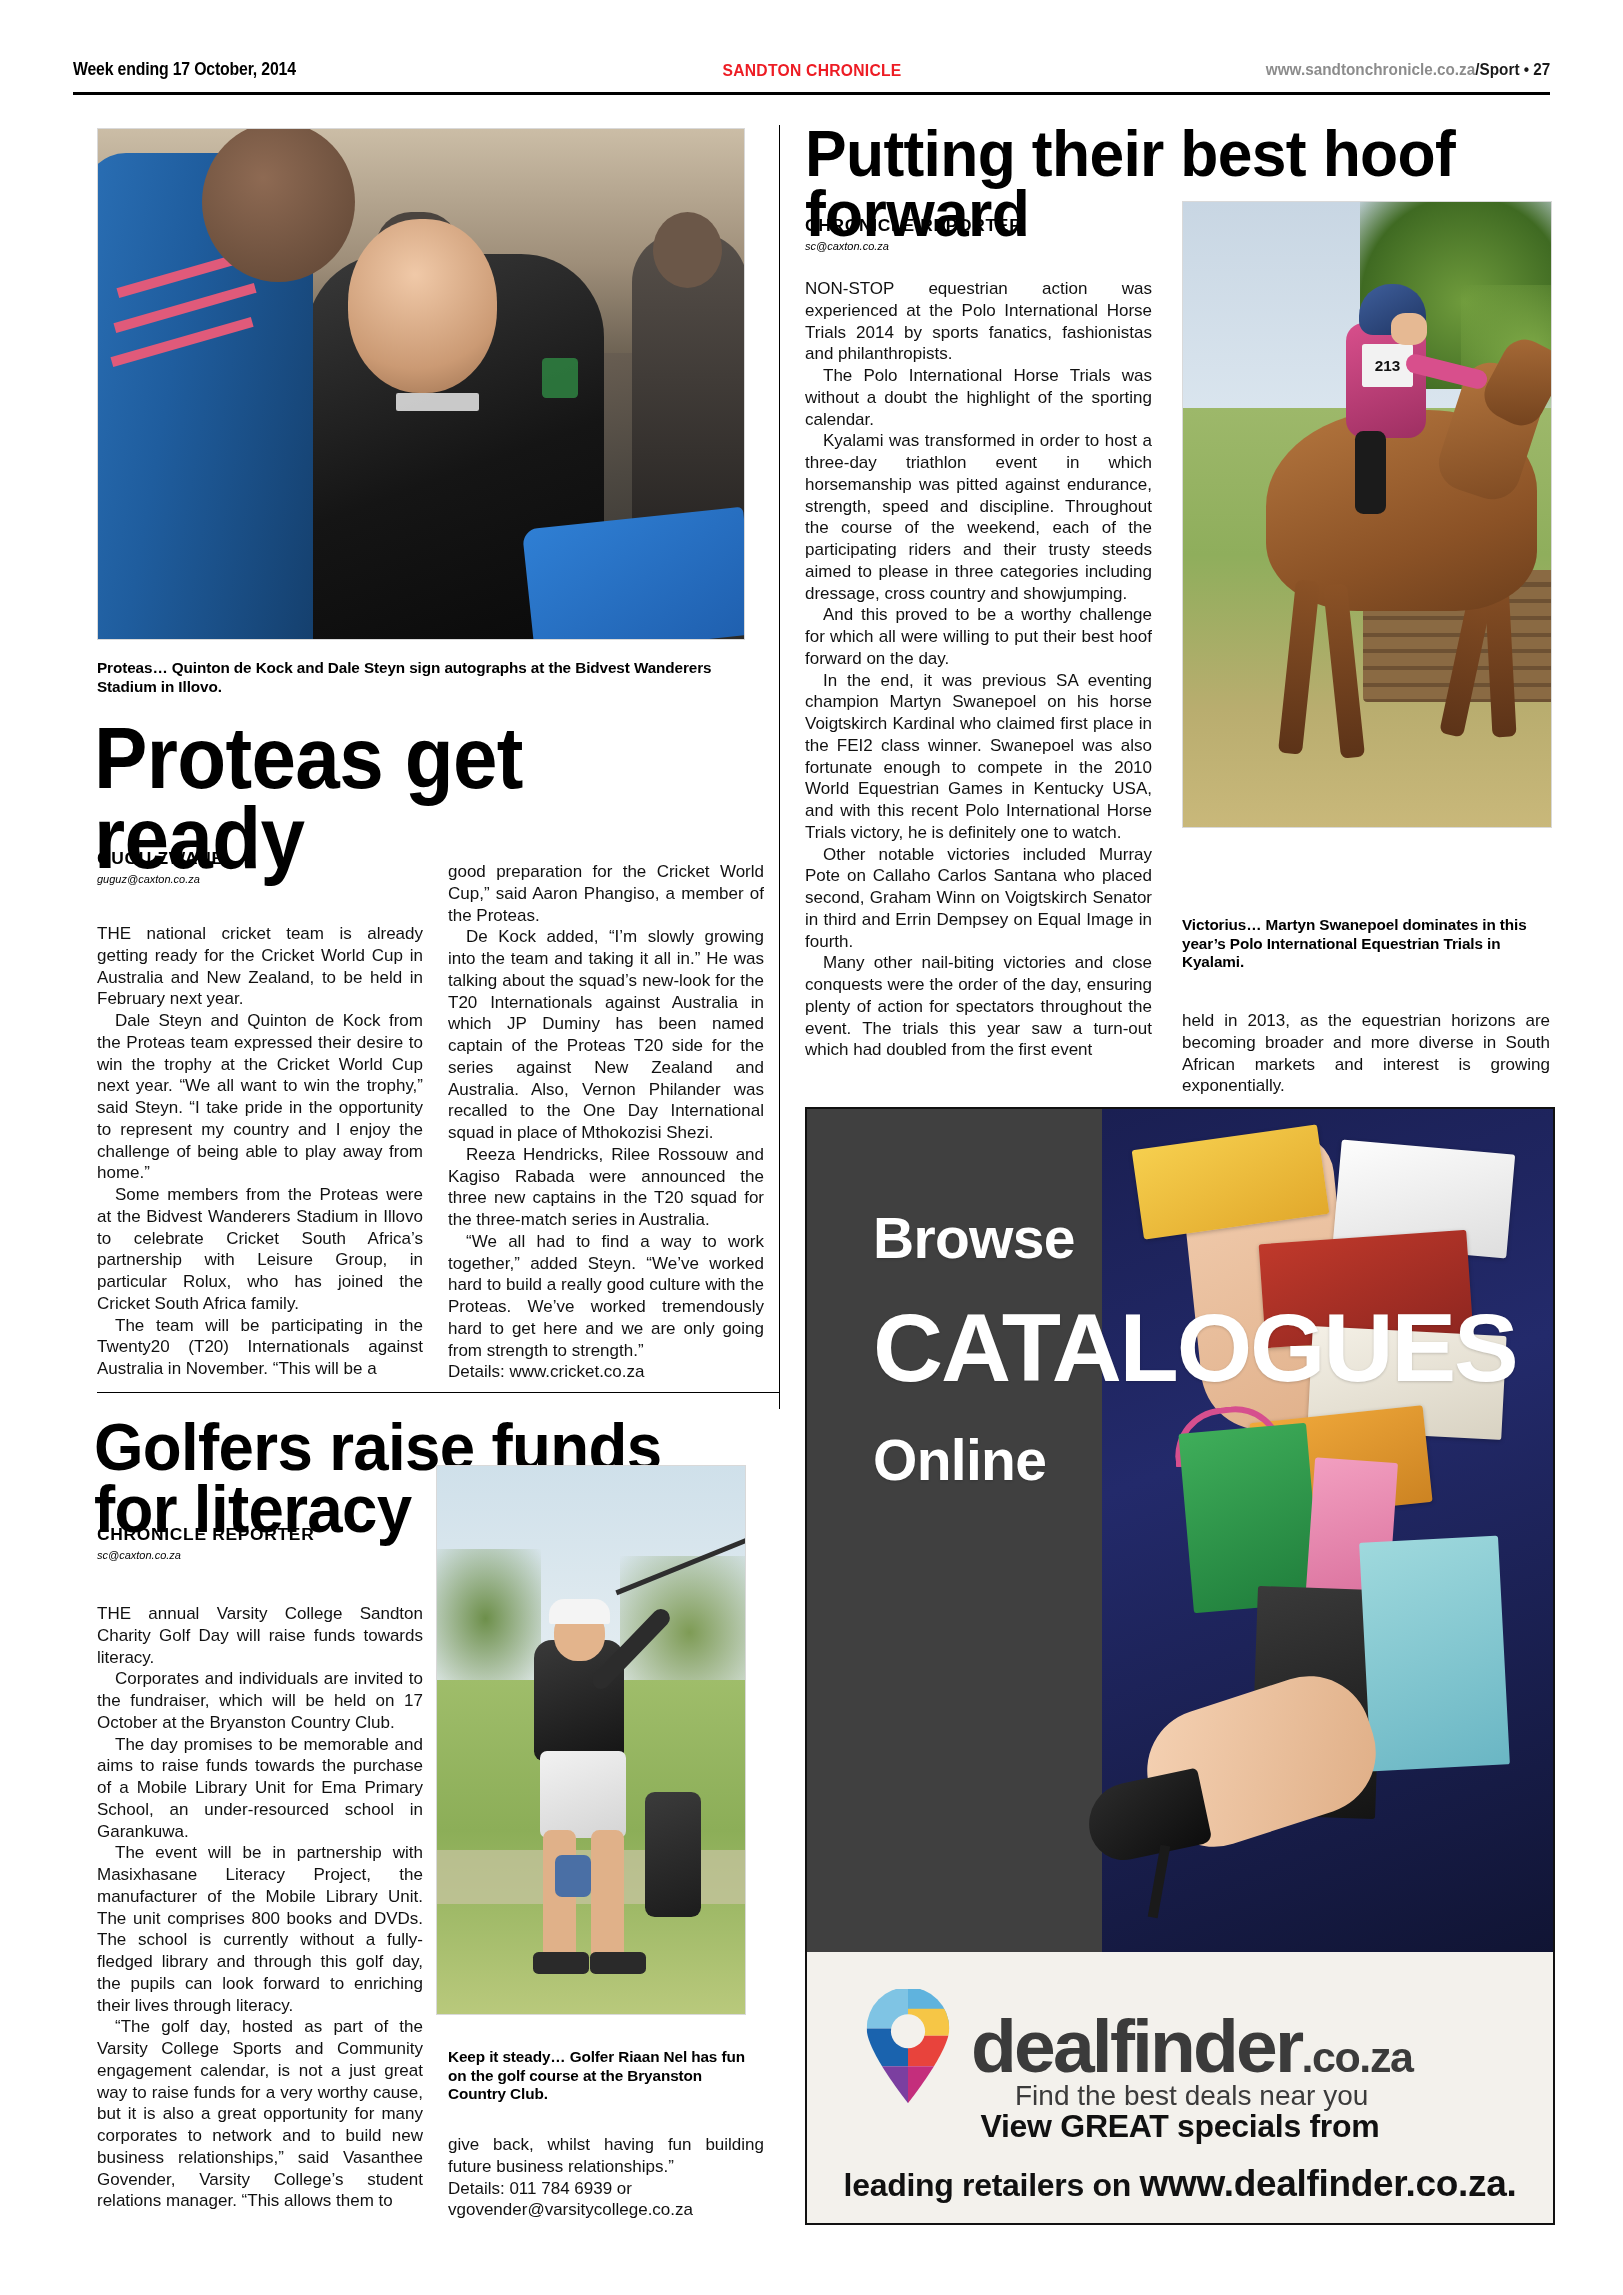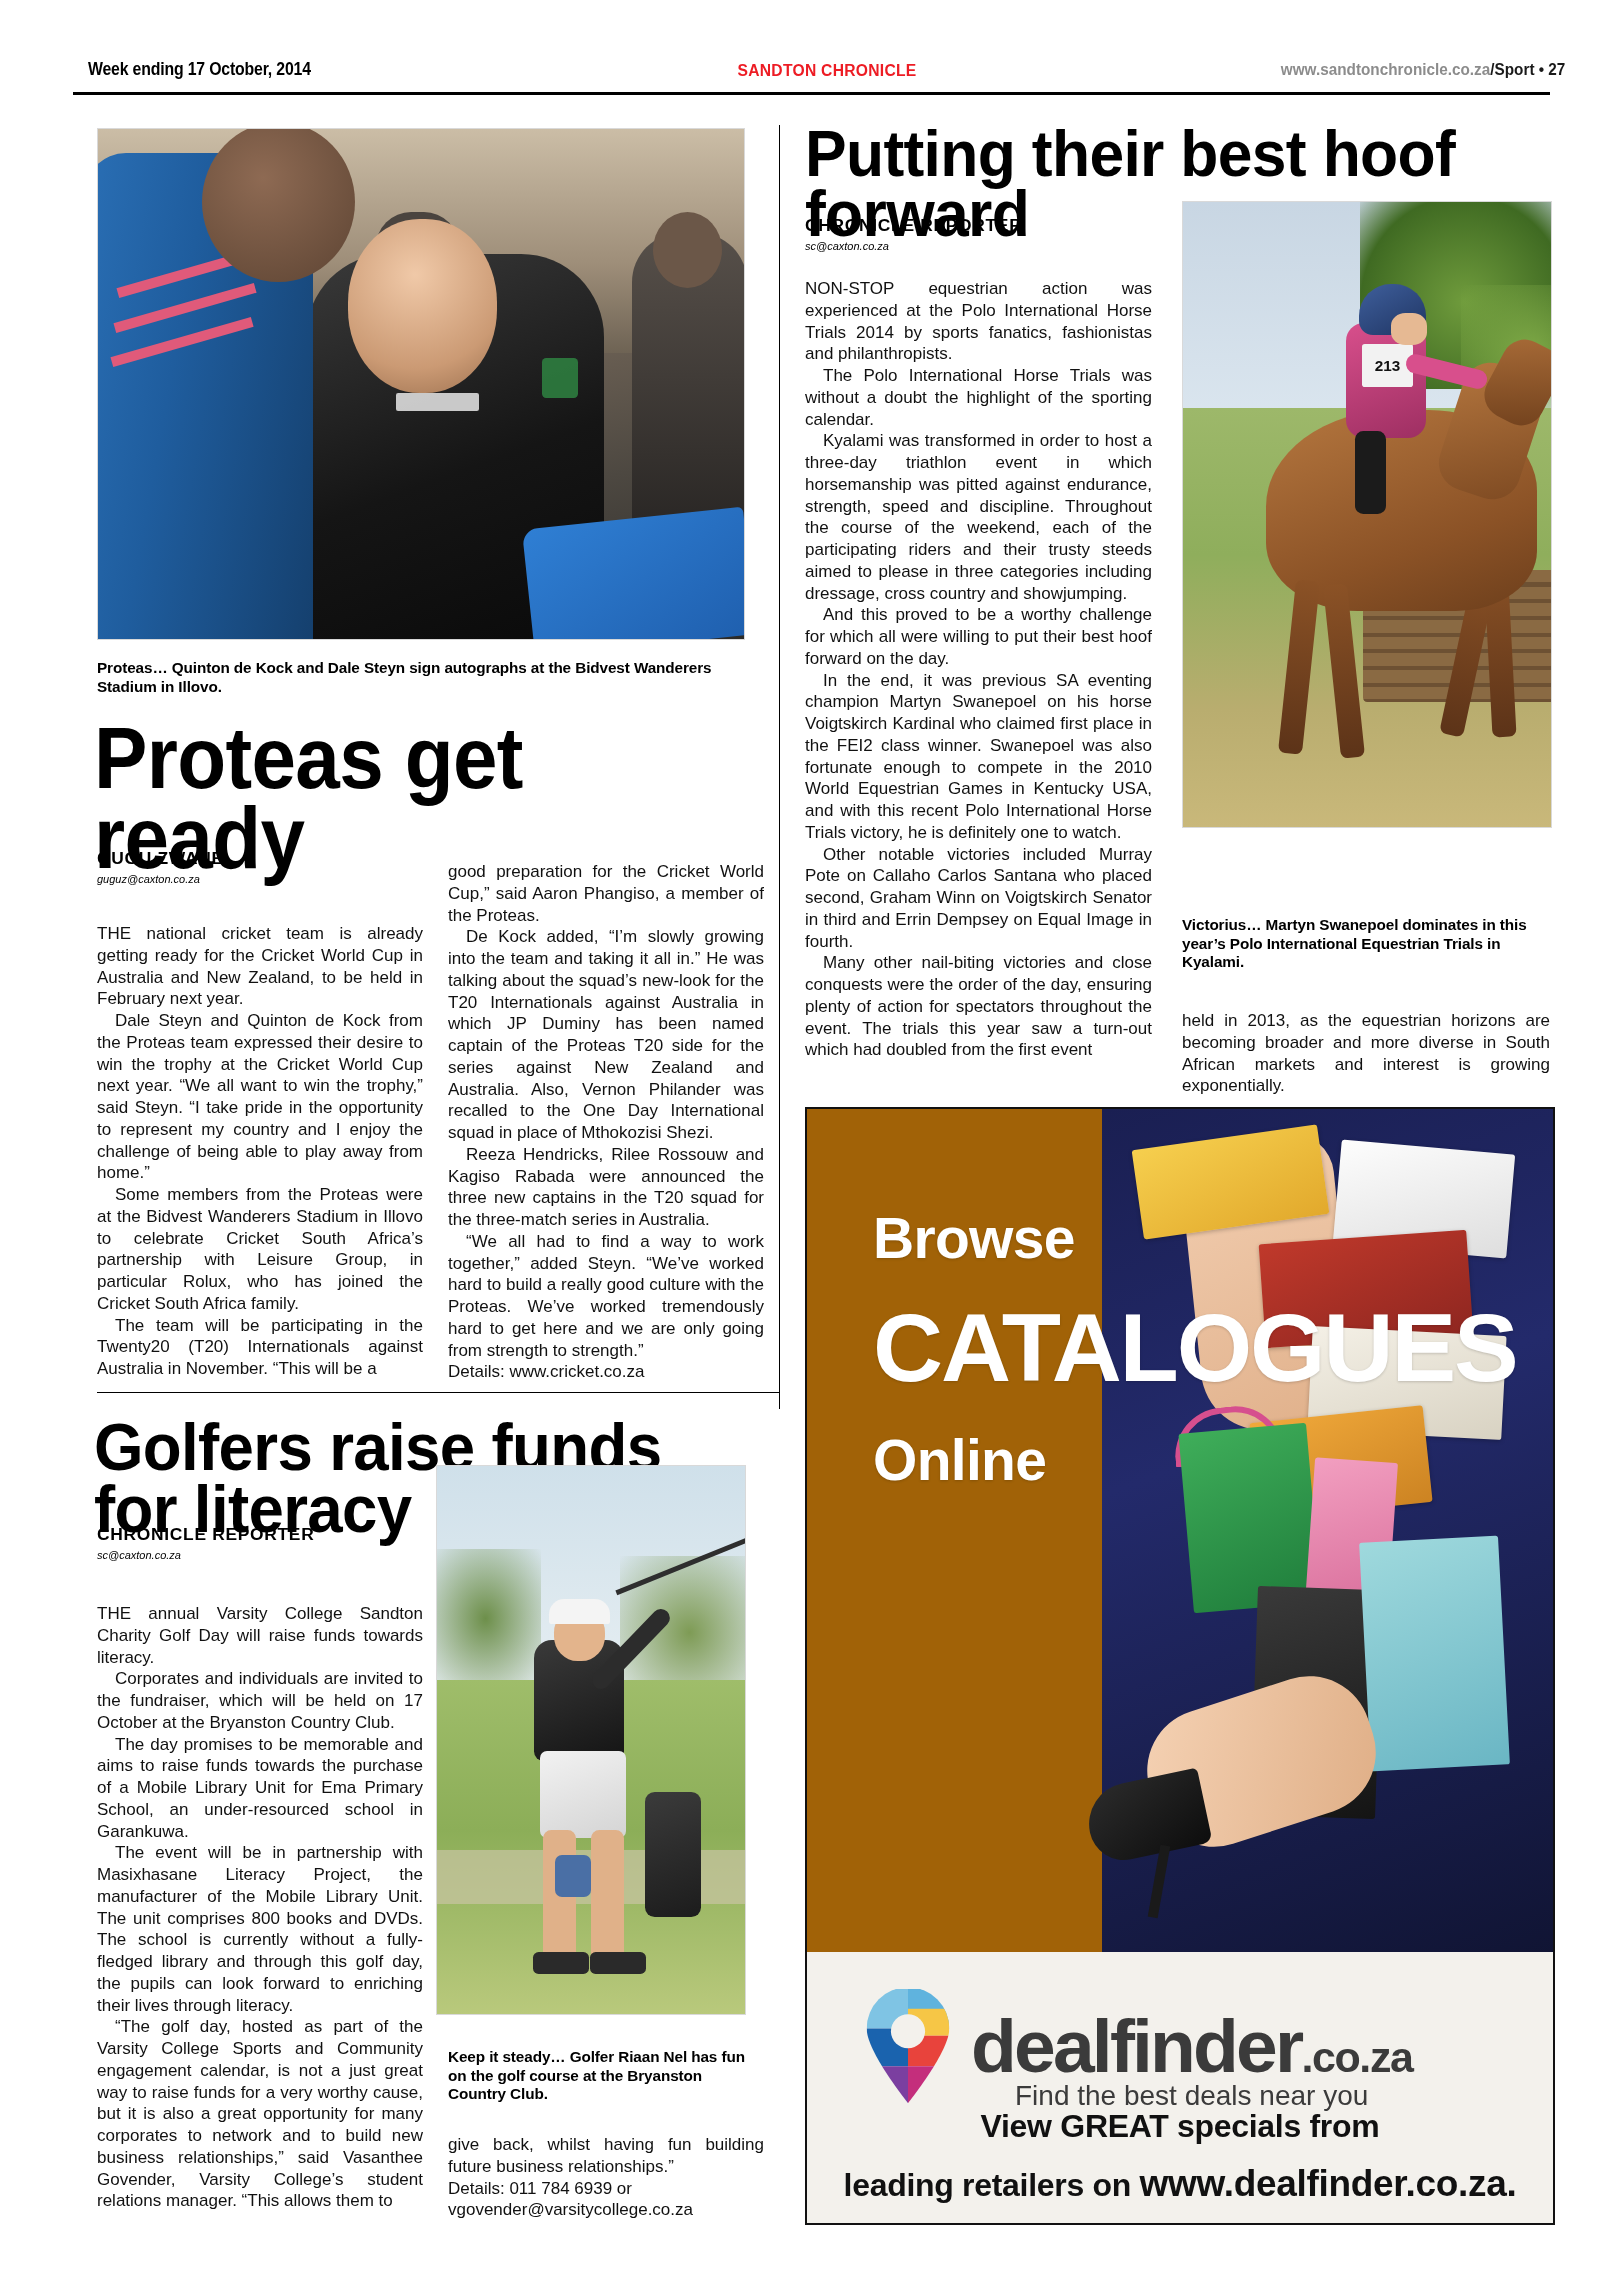--- a/index.html
+++ b/index.html
@@ -1,21 +1,21 @@
 <!DOCTYPE html>
 <html style="font-size:11px"><head>
 <meta charset="utf-8">
 <style>
   html,body{margin:0;padding:0;background:#fff;}
   body{width:1624px;height:2295px;position:relative;font-family:"Liberation Sans",sans-serif;color:#000;}
 
   .page{position:absolute;inset:0;background:#fff;}
 
   
-  .masthead{position:absolute;left:88px;top:59px;width:1477px;height:28px;}
+  .masthead{position:absolute;left:73px;top:59px;width:1477px;height:28px;}
   .mast-date{position:absolute;left:0;top:0;font-size:18px;font-weight:bold;letter-spacing:-0.2px;
              font-family:"Liberation Sans Narrow","Liberation Sans",sans-serif;transform:scaleX(.88);transform-origin:left center;}
   .mast-title{position:absolute;left:50%;top:0.7px;transform:translateX(-50%) scaleX(.9);font-size:17.4px;font-weight:bold;
               color:#ED1C24;letter-spacing:0.3px;}
   .mast-url{position:absolute;right:0;top:0;font-size:17.4px;font-weight:bold;color:#8C8C8C;
             transform:scaleX(.88);transform-origin:right center;white-space:nowrap;}
   .mast-url .blk{color:#1A1A1A;}
   .mast-rule{position:absolute;left:73px;top:92px;width:1477px;height:2.8px;background:#000;}
 
   
@@ -117,21 +117,21 @@
   .gf-legR{position:absolute;left:154px;top:364px;width:33px;height:132px;border-radius:8.3px;background:#e0b189;}
   .gf-sleeve{position:absolute;left:118px;top:389px;width:36px;height:42px;border-radius:7px;background:#4a6fa5;}
   .gf-shoe{position:absolute;left:96px;top:486px;width:56px;height:22px;border-radius:5.6px;background:#2a2a2a;}
   .gf-shoe2{position:absolute;left:153px;top:486px;width:56px;height:22px;border-radius:5.6px;background:#2a2a2a;}
   .gf-bag{position:absolute;left:208px;top:326px;width:56px;height:125px;border-radius:9.7px;
     background:linear-gradient(160deg,#3b3b3b,#1c1c1c);}
 
   
   .advert{position:absolute;left:805px;top:1107px;width:746px;height:1114px;
           border:2.1px solid #111;background:#f3f1ec;overflow:hidden;}
-  .ad-top{position:absolute;left:0;top:0;width:100%;height:843px;background:#a16207;overflow:hidden;}
+  .ad-top{position:absolute;left:0;top:0;width:100%;height:843px;background:#404040;overflow:hidden;}
   .ad-person{position:absolute;right:-28px;top:0;width:479px;height:100%;
     background:linear-gradient(160deg,#1a1f52 0%,#232a6b 38%,#101433 100%);}
   .ad-skin-arm{position:absolute;right:208px;top:28px;width:153px;height:292px;border-radius:76px 42px 28px 62px;
     background:linear-gradient(160deg,#f3cfb2,#e0b08a);transform:rotate(-6deg);}
   .ad-skin-leg{position:absolute;right:177px;top:583px;width:229px;height:139px;border-radius:62px;
     background:linear-gradient(120deg,#f5d2b4,#dfae86);transform:rotate(-18deg);}
   .ad-heel{position:absolute;right:347px;top:670px;width:118px;height:76px;
     background:linear-gradient(150deg,#2c2c2c,#0d0d0d);border-radius:42px 5.6px 9.7px 35px;transform:rotate(-12deg);}
   .ad-heel-spike{position:absolute;right:389px;top:736px;width:9.7px;height:73px;background:#1a1a1a;transform:rotate(10deg);}
   .ad-box{position:absolute;border-radius:2.8px;box-shadow:0 1.4px 4.2px rgba(0,0,0,.25);}

